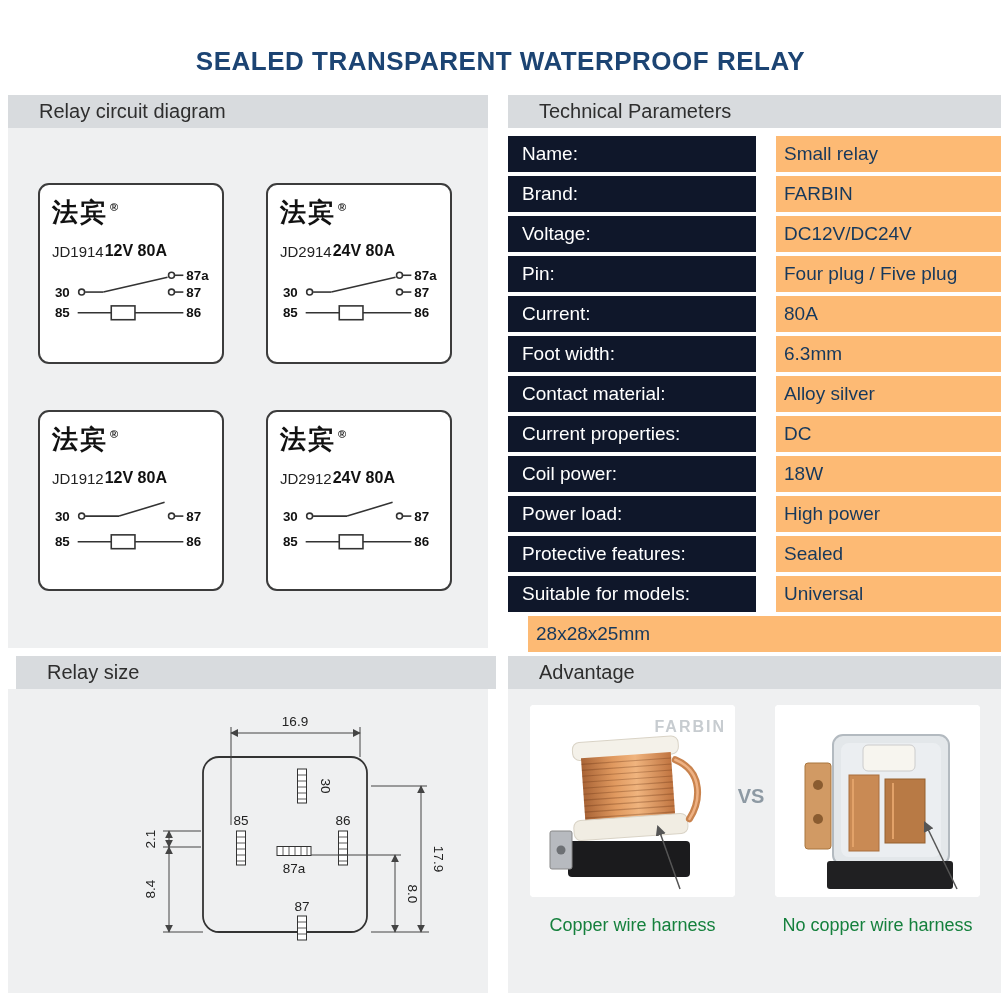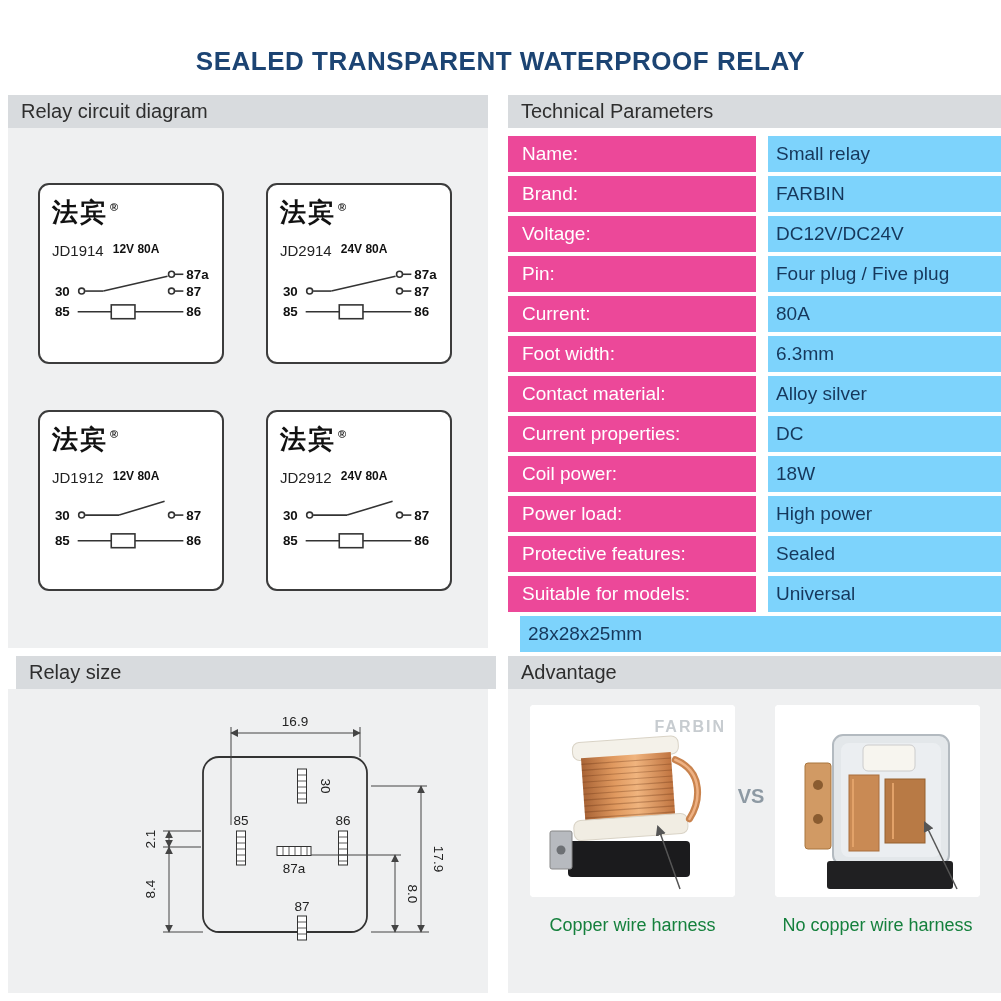--- a/index.html
+++ b/index.html
@@ -3,49 +3,49 @@
 <meta charset="utf-8">
 <style>
   * { margin:0; padding:0; box-sizing:border-box; }
   body { font-family:"Liberation Sans","DejaVu Sans",sans-serif; background:#ffffff; }
   .page { position:relative; width:1001px; height:1001px; background:#fff; overflow:hidden; }
 
   .title { position:absolute; top:46px; left:0; width:100%; text-align:center;
            font-size:26px; font-weight:bold; color:#1c4473; letter-spacing:.5px; }
 
   .hdr { position:absolute; height:33px; background:#d8dbde; color:#2e2e2e;
-         font-size:20px; line-height:33px; padding-left:13px; }
+         font-size:20px; line-height:33px; padding-left:31px; }
   .hdr-cl { left:8px; top:95px;  width:480px; }
   .hdr-sz { left:16px; top:656px; width:480px; }
   .hdr-tp { left:508px; top:95px;  width:493px; }
   .hdr-ad { left:508px; top:656px; width:493px; }
 
   .panel { position:absolute; background:#eff0f1; }
   .panel-circuit { left:8px; top:128px; width:480px; height:520px; }
   .panel-size    { left:8px; top:689px; width:480px; height:304px;padding-left:47px; }
   .panel-adv     { left:508px; top:689px; width:493px; height:304px; }
 
   .card { position:absolute; width:186px; height:181px; background:#fff;
           border:2px solid #3c3c3c; border-radius:11px; padding:10px 12px; }
   .card-1 { left:30px;  top:55px;  }
   .card-2 { left:258px; top:55px;  }
   .card-3 { left:30px;  top:282px; }
   .card-4 { left:258px; top:282px; }
   .brand { font-size:26px; font-weight:bold; color:#111; letter-spacing:2px; }
   .reg   { font-size:11px; vertical-align:super; letter-spacing:0; margin-left:2px; }
-  .model-line { margin-top:12px; display:flex; align-items:flex-start; }
+  .model-line { margin-top:12px; display:flex; align-items:center; }
   .model  { font-size:15px; color:#222; }
-  .rating { font-size:12px; font-weight:bold; color:#111; margin-left:9px; }
+  .rating { font-size:16px; font-weight:bold; color:#111; margin-left:1px; }
   .ckt { display:block; margin-top:5px; width:160px; height:64px; }
 
   .params { position:absolute; left:508px; top:136px; width:493px; }
   .prow { display:flex; height:36px; margin-bottom:4px; }
-  .plabel { width:248px; background:#ec4899; color:#ffffff; font-size:19px;
+  .plabel { width:248px; background:#0f172a; color:#ffffff; font-size:19px;
             line-height:36px; padding-left:14px; }
-  .pvalue { flex:1; margin-left:12px; background:#7dd3fc; color:#16385c;
+  .pvalue { flex:1; margin-left:20px; background:#fdba74; color:#16385c;
             font-size:19px; line-height:36px; padding-left:8px; }
 
   .photo { position:absolute; top:16px; width:205px; height:192px; background:#fff;
            border-radius:4px; overflow:hidden; }
   .photo-l { left:22px; }
   .photo-r { left:267px; }
   .vs { position:absolute; left:227px; top:96px; width:32px; text-align:center;
         font-size:20px; font-weight:bold; color:#8d99a3; }
   .caption { position:absolute; top:226px; font-size:18px; color:#15803d; text-align:center; }
   .cap-l { left:12px;  width:225px; }

